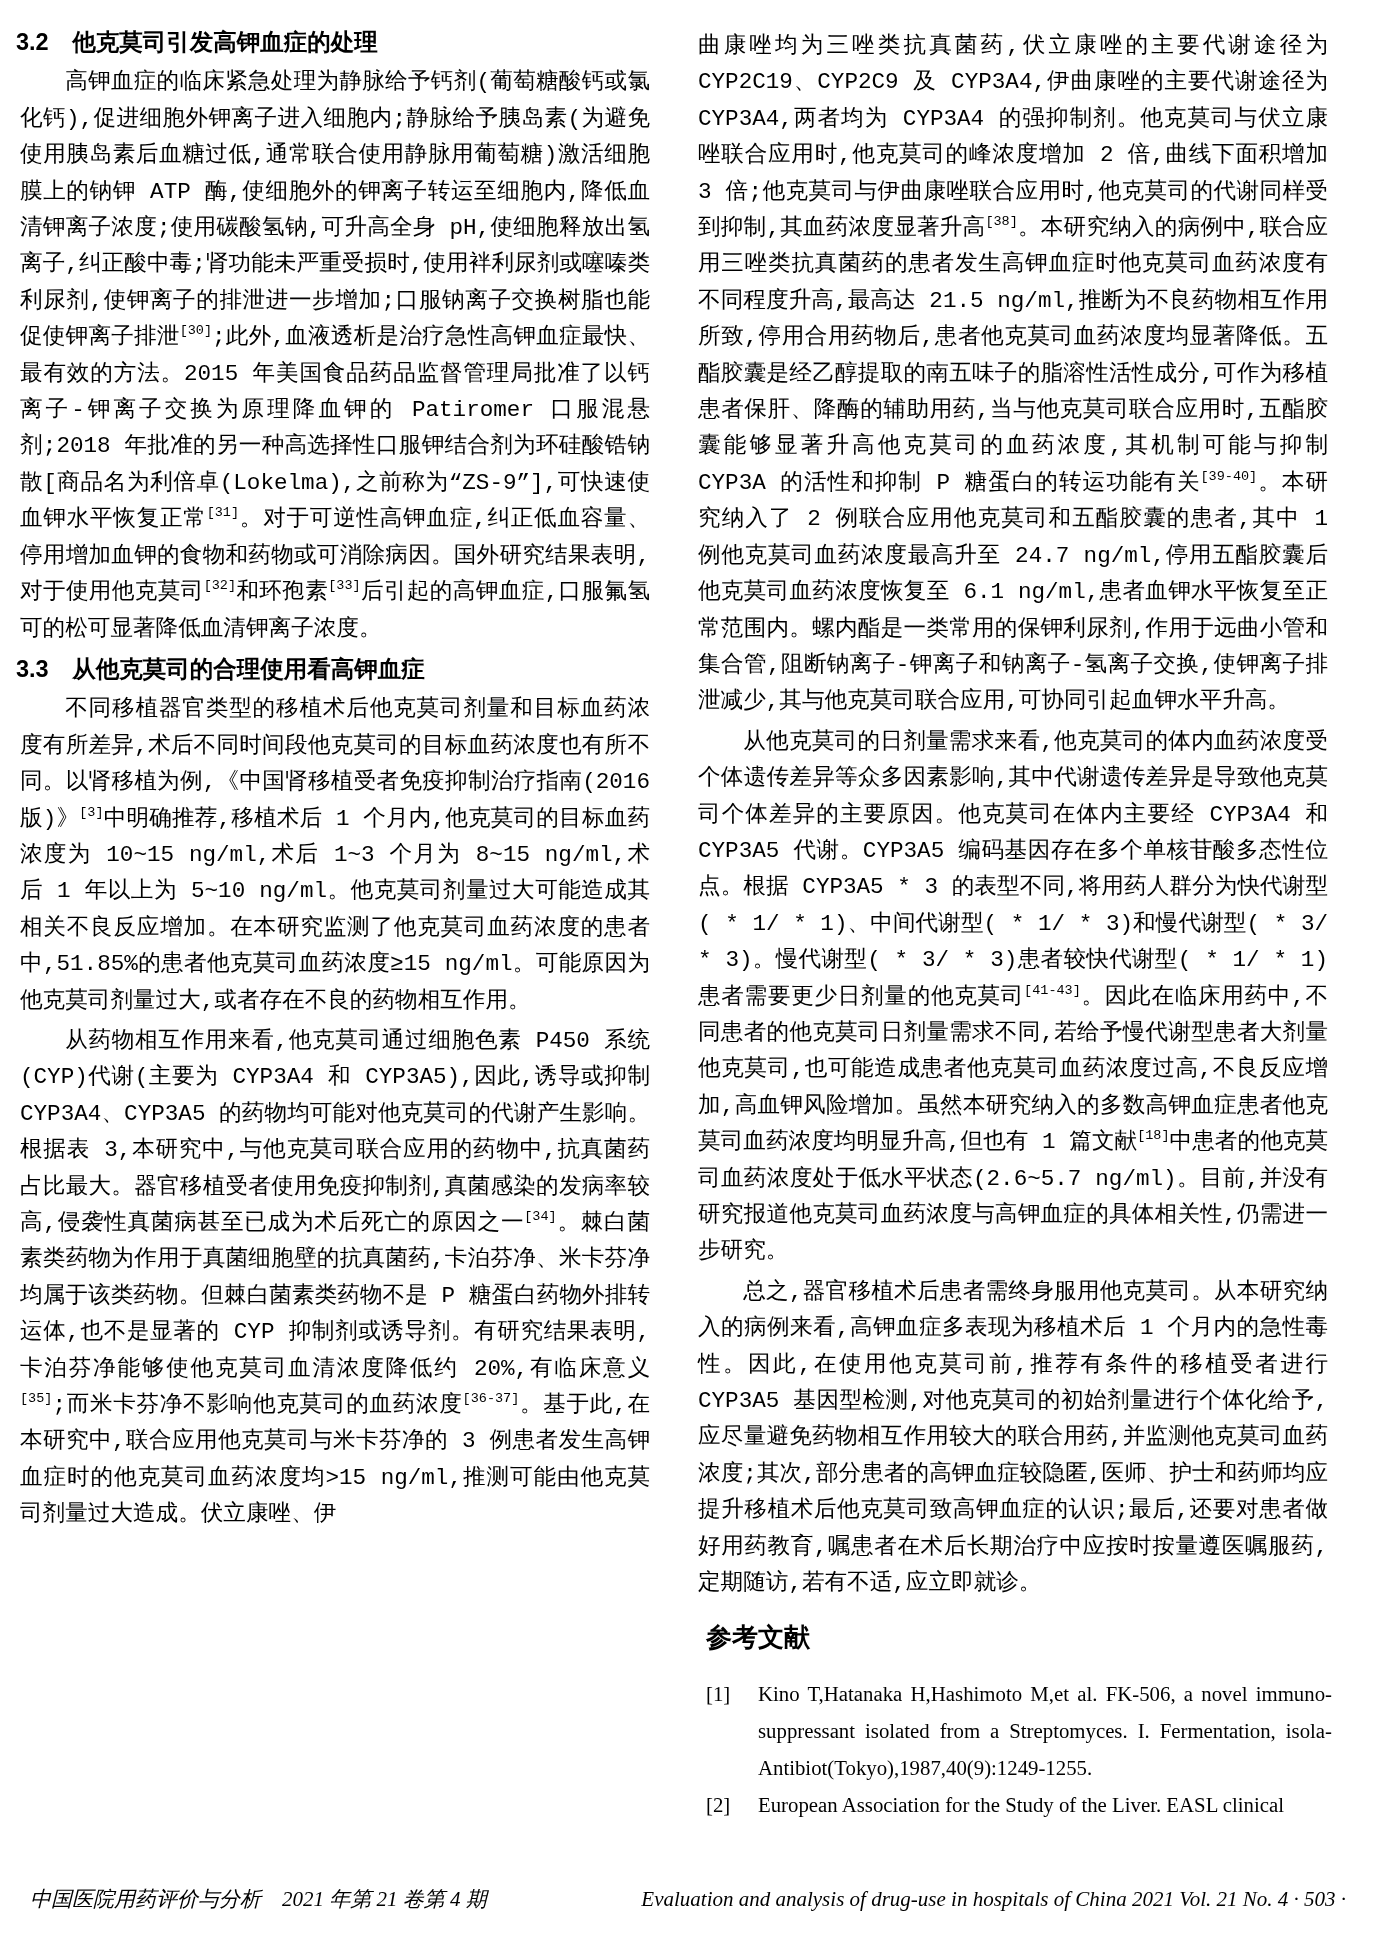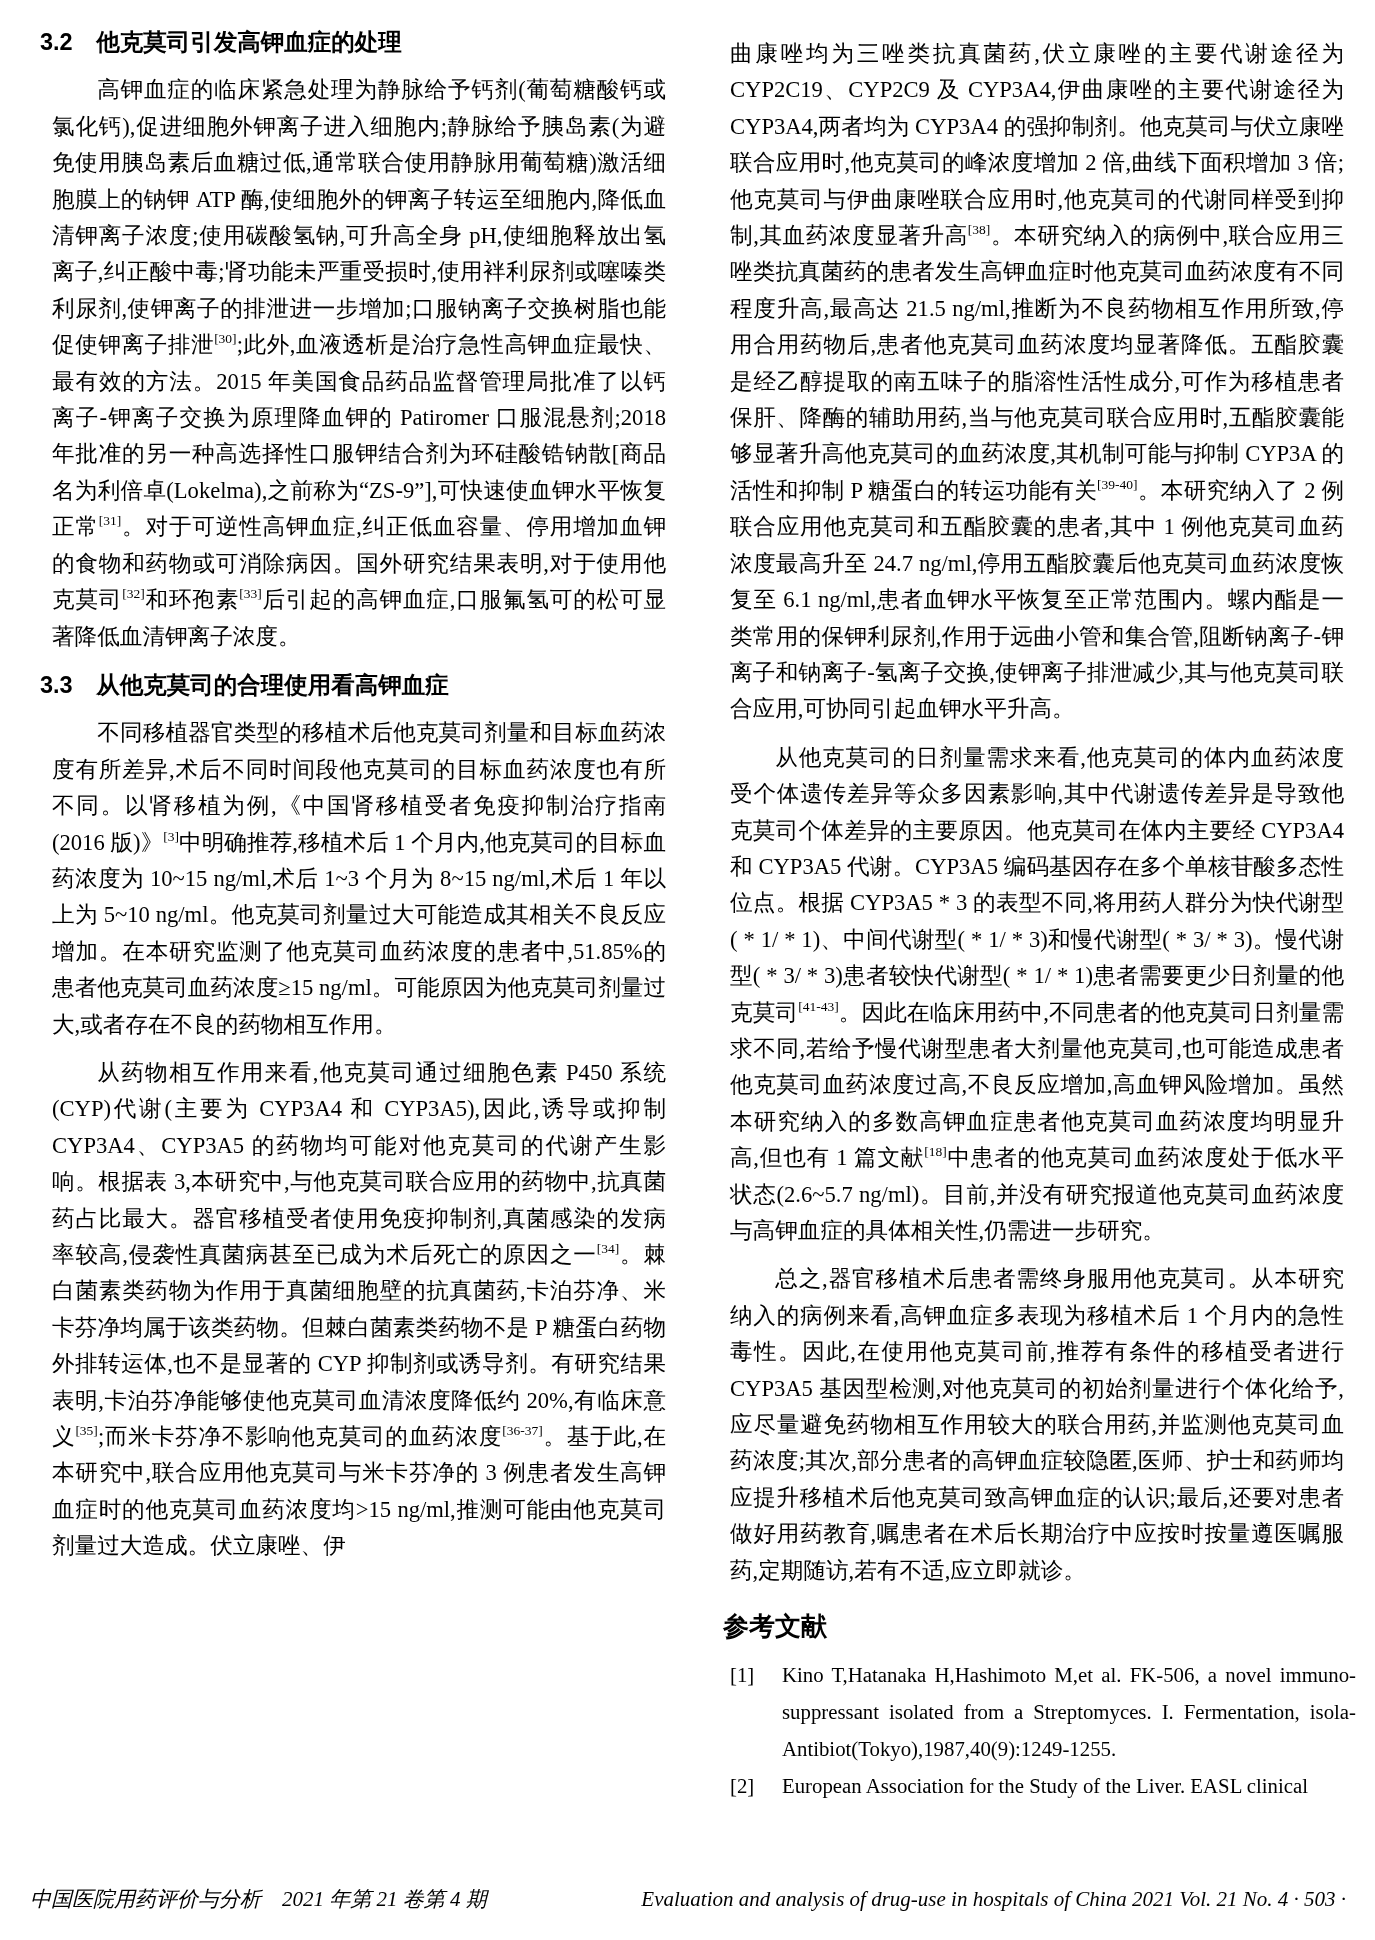--- a/index.html
+++ b/index.html
@@ -11,60 +11,61 @@
     width: 1375px;
     height: 1940px;
     position: relative;
     overflow: hidden;
     font-family: "Liberation Serif", "DejaVu Serif", serif;
     color: #000;
   }
   .columns {
     position: absolute;
     top: 24px;
-    left: 40px;
+    left: 16px;
     width: 1316px;
     display: flex;
     gap: 40px;
   }
   .col {
     width: 643px;
   }
   
   .para {
     font-size: 22.6px;
     line-height: 36.4px;
     text-align: justify;
     text-justify: inter-ideograph;
     text-indent: 2em;
-    margin: 12px;
+    margin: 4px;
+    font-family: Liberation Mono, monospace;
   }
   .para.noindent { text-indent: 0; }
   
   .h {
     font-family: "Liberation Sans", "DejaVu Sans", sans-serif;
     font-weight: bold;
     font-size: 23.5px;
     line-height: 36.4px;
     margin: 0;
   }
   
   sup.supref {
     font-size: 13.5px;
     line-height: 0;
     vertical-align: super;
     letter-spacing: 0;
   }
   
   .refh {
-    font-family: Liberation Sans, sans-serif;
+    font-family: Liberation Serif, serif;
     font-weight: bold;
     font-size: 26px;
     line-height: 50px;
-    margin: 5px;
+    margin: 12px;
   }
   
   .ref {
     position: relative;
     padding-left: 64px;
     font-size: 20.8px;
     line-height: 37px;
   }
   .ref-label {
     position: absolute;

